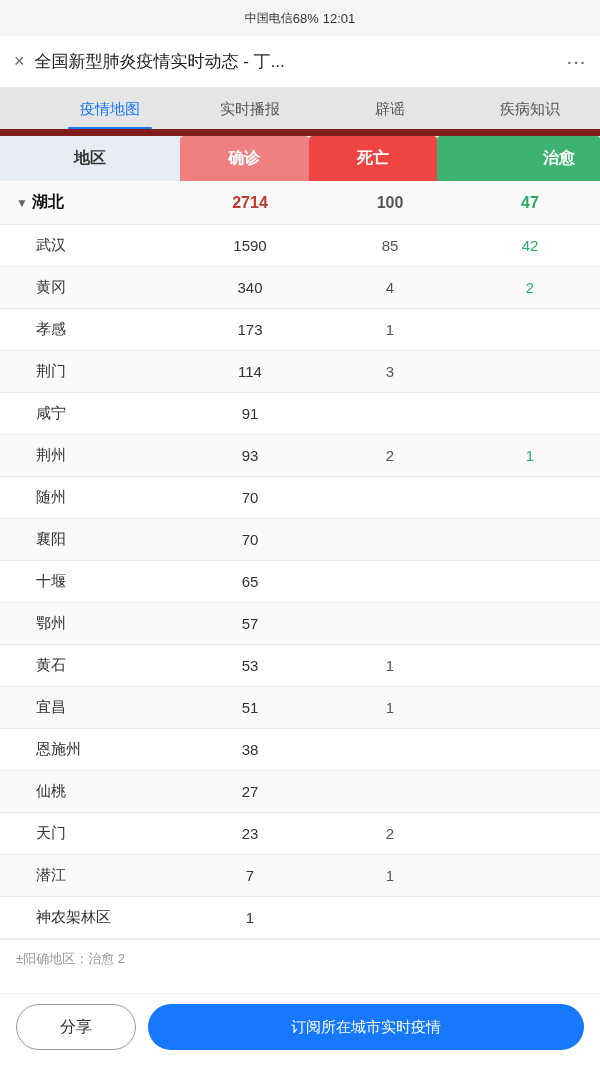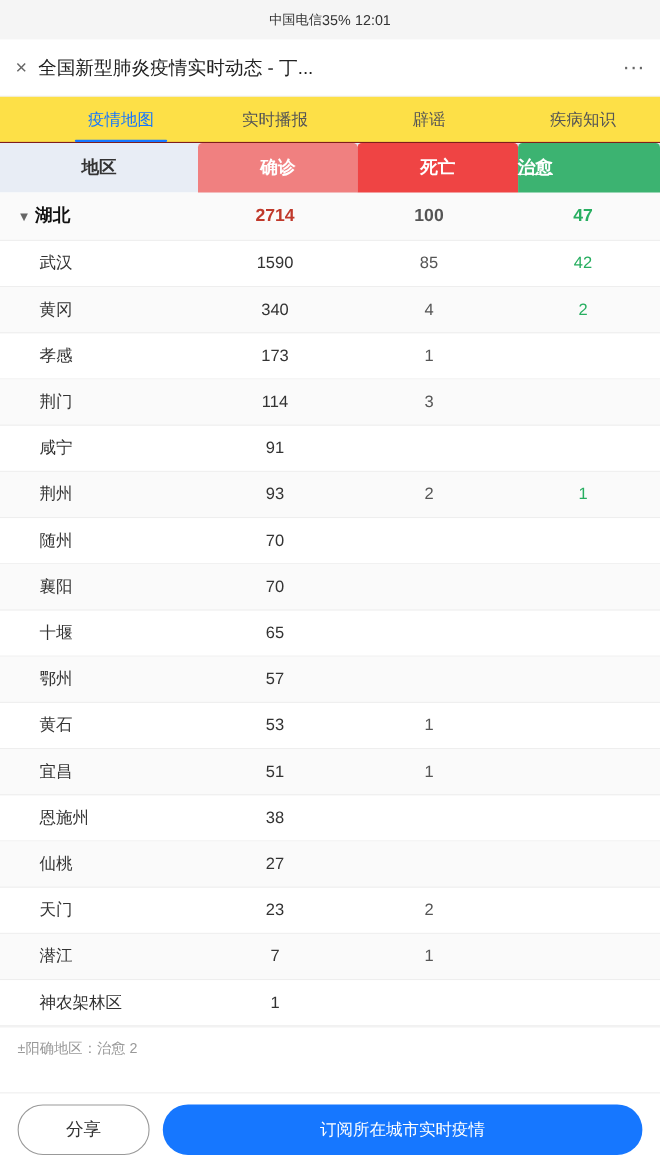--- a/index.html
+++ b/index.html
@@ -53,22 +53,22 @@
     .title-bar .more-btn {
       font-size: 20px;
       color: #666;
       margin-left: 10px;
       cursor: pointer;
     }
 
     
     .tabs {
       display: flex;
-      border-bottom: 1px solid #7f1d1d;
-      background: #fde047;
+      border-bottom: 7px solid #7f1d1d;
+      background: #e5e5e5;
       padding-left: 40px;
     }
     .tab-item {
       flex: 1;
       text-align: center;
       padding: 12px 0 10px;
       font-size: 15px;
       color: #555;
       cursor: pointer;
       position: relative;
@@ -113,27 +113,26 @@
       flex: 1;
       padding: 12px 8px;
       font-weight: 600;
       color: #fff;
       background: #ef4444;
       text-align: center;
       border-radius: 4px 4px 0 0;
     }
     .th-recovered {
       flex: 1;
-      padding: 12px 0;
+      padding: 12px 25px;
       font-weight: 600;
       color: #fff;
       background: #3cb371;
-      text-align: left;
+      text-align: right;
       border-radius: 4px 4px 0 0;
-      text-decoration: underline;
     }
 
     
     .table-row {
       display: flex;
       border-bottom: 1px solid #eee;
       align-items: center;
     }
     .table-row:nth-child(even) {
       background: #fafafa;
@@ -232,21 +231,21 @@
     .table-container {
       padding-bottom: 80px;
     }
   </style>
 </head>
 <body>
 
 <div class="status-bar">
   <span class="status-left">中国电信</span>
   <span class="status-right">
-    <span>35%</span>
+    <span>68%</span>
     <span>12:01</span>
   </span>
 </div>
 
 <div class="title-bar">
   <span class="close-btn">×</span>
   <span class="title-text">全国新型肺炎疫情实时动态 - 丁...</span>
   <span class="more-btn">···</span>
 </div>
 

